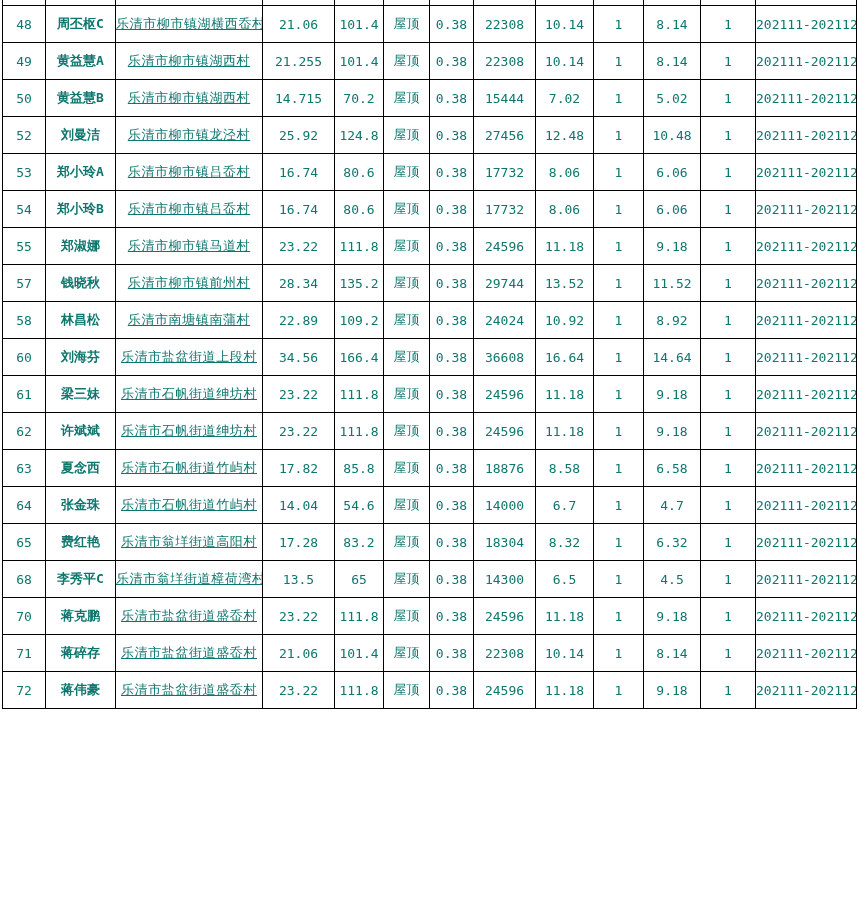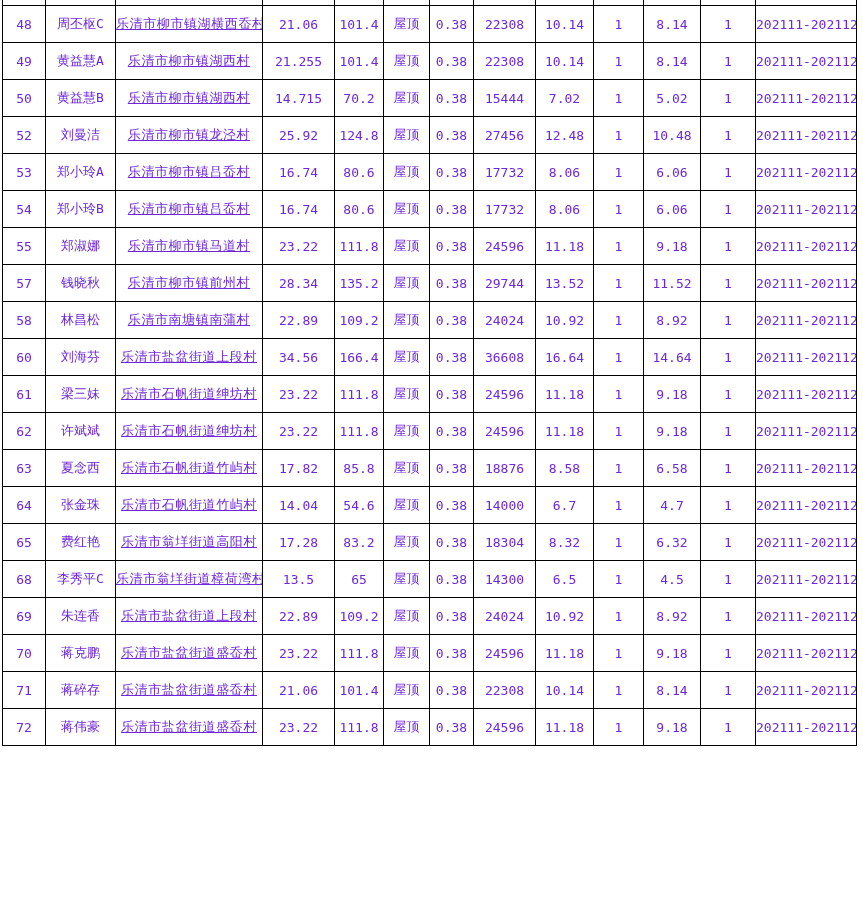--- a/index.html
+++ b/index.html
@@ -8,21 +8,21 @@
     width: 863px;
     height: 909px;
     background: #ffffff;
     overflow: hidden;
   }
   .page {
     position: relative;
     width: 727px;
     height: 909px;
     font-family: "DejaVu Sans Mono", "DejaVu Sans", monospace;
-    color: #6d28d9;
+    color: #0f766e;
   }
   table.grid {
     position: absolute;
     left: 2px;
     top: 0;
     border-collapse: collapse;
     table-layout: fixed;
     width: 854px;
   }
   table.grid td {
@@ -47,21 +47,21 @@
   col.w4 { width: 49px; }
   col.w5 { width: 46px; }
   col.w6 { width: 44px; }
   col.w7 { width: 62px; }
   col.w8 { width: 58px; }
   col.w9 { width: 50px; }
   col.w10 { width: 57px; }
   col.w11 { width: 55px; }
   col.w12 { width: 101px; }
   
-  td.c1 { font-size: 14px; }           
+  td.c1 { font-size: 14px; font-weight: bold; }           
   td.c2 { font-size: 13px; letter-spacing: 0.6px; text-decoration: underline; } 
   td.c5 { font-size: 14px; }           
   
   .wm {
     position: absolute;
     pointer-events: none;
   }
   .wm-dashes {
     left: 698px;
     top: 862px;
@@ -355,35 +355,20 @@
           <td class="c5">屋顶</td>
           <td class="c6">0.38</td>
           <td class="c7">14300</td>
           <td class="c8">6.5</td>
           <td class="c9">1</td>
           <td class="c10">4.5</td>
           <td class="c11">1</td>
           <td class="c12">202111-202112</td>
         </tr>
         <tr>
-          <td class="c0">69</td>
-          <td class="c1">朱连香</td>
-          <td class="c2">乐清市盐盆街道上段村</td>
-          <td class="c3">22.89</td>
-          <td class="c4">109.2</td>
-          <td class="c5">屋顶</td>
-          <td class="c6">0.38</td>
-          <td class="c7">24024</td>
-          <td class="c8">10.92</td>
-          <td class="c9">1</td>
-          <td class="c10">8.92</td>
-          <td class="c11">1</td>
-          <td class="c12">202111-202112</td>
-        </tr>
-        <tr>
           <td class="c0">70</td>
           <td class="c1">蒋克鹏</td>
           <td class="c2">乐清市盐盆街道盛岙村</td>
           <td class="c3">23.22</td>
           <td class="c4">111.8</td>
           <td class="c5">屋顶</td>
           <td class="c6">0.38</td>
           <td class="c7">24596</td>
           <td class="c8">11.18</td>
           <td class="c9">1</td>

